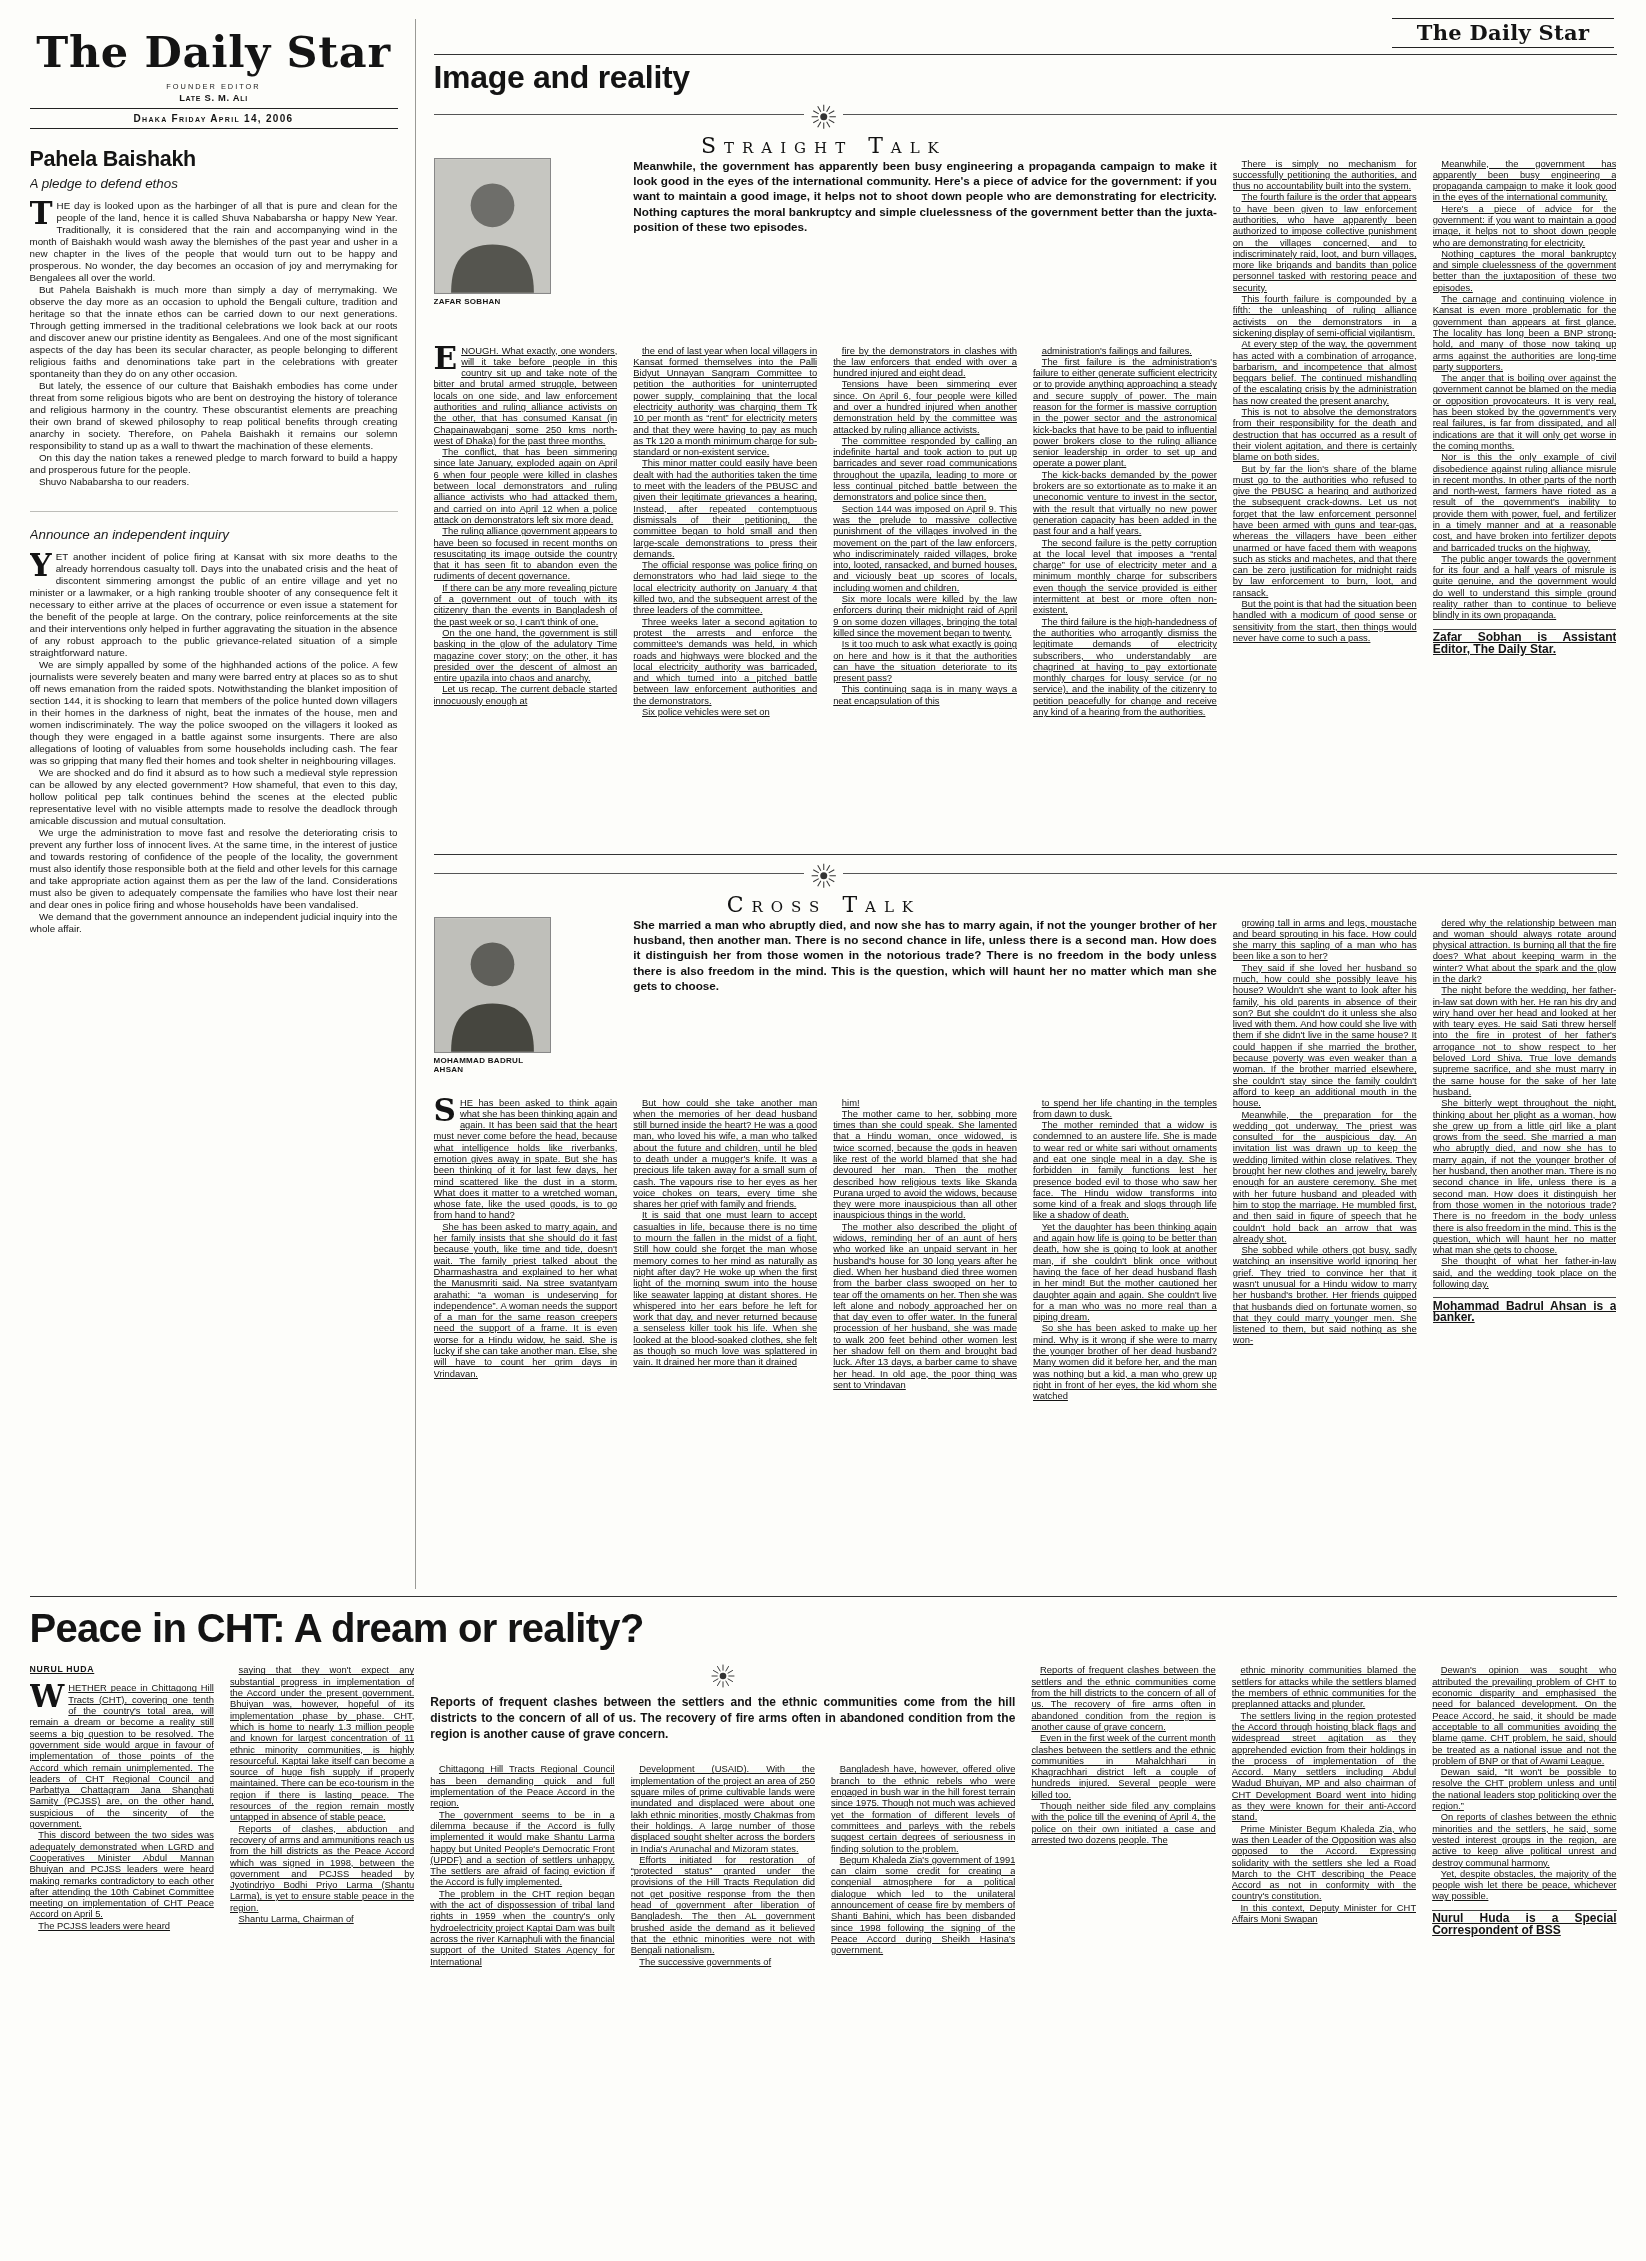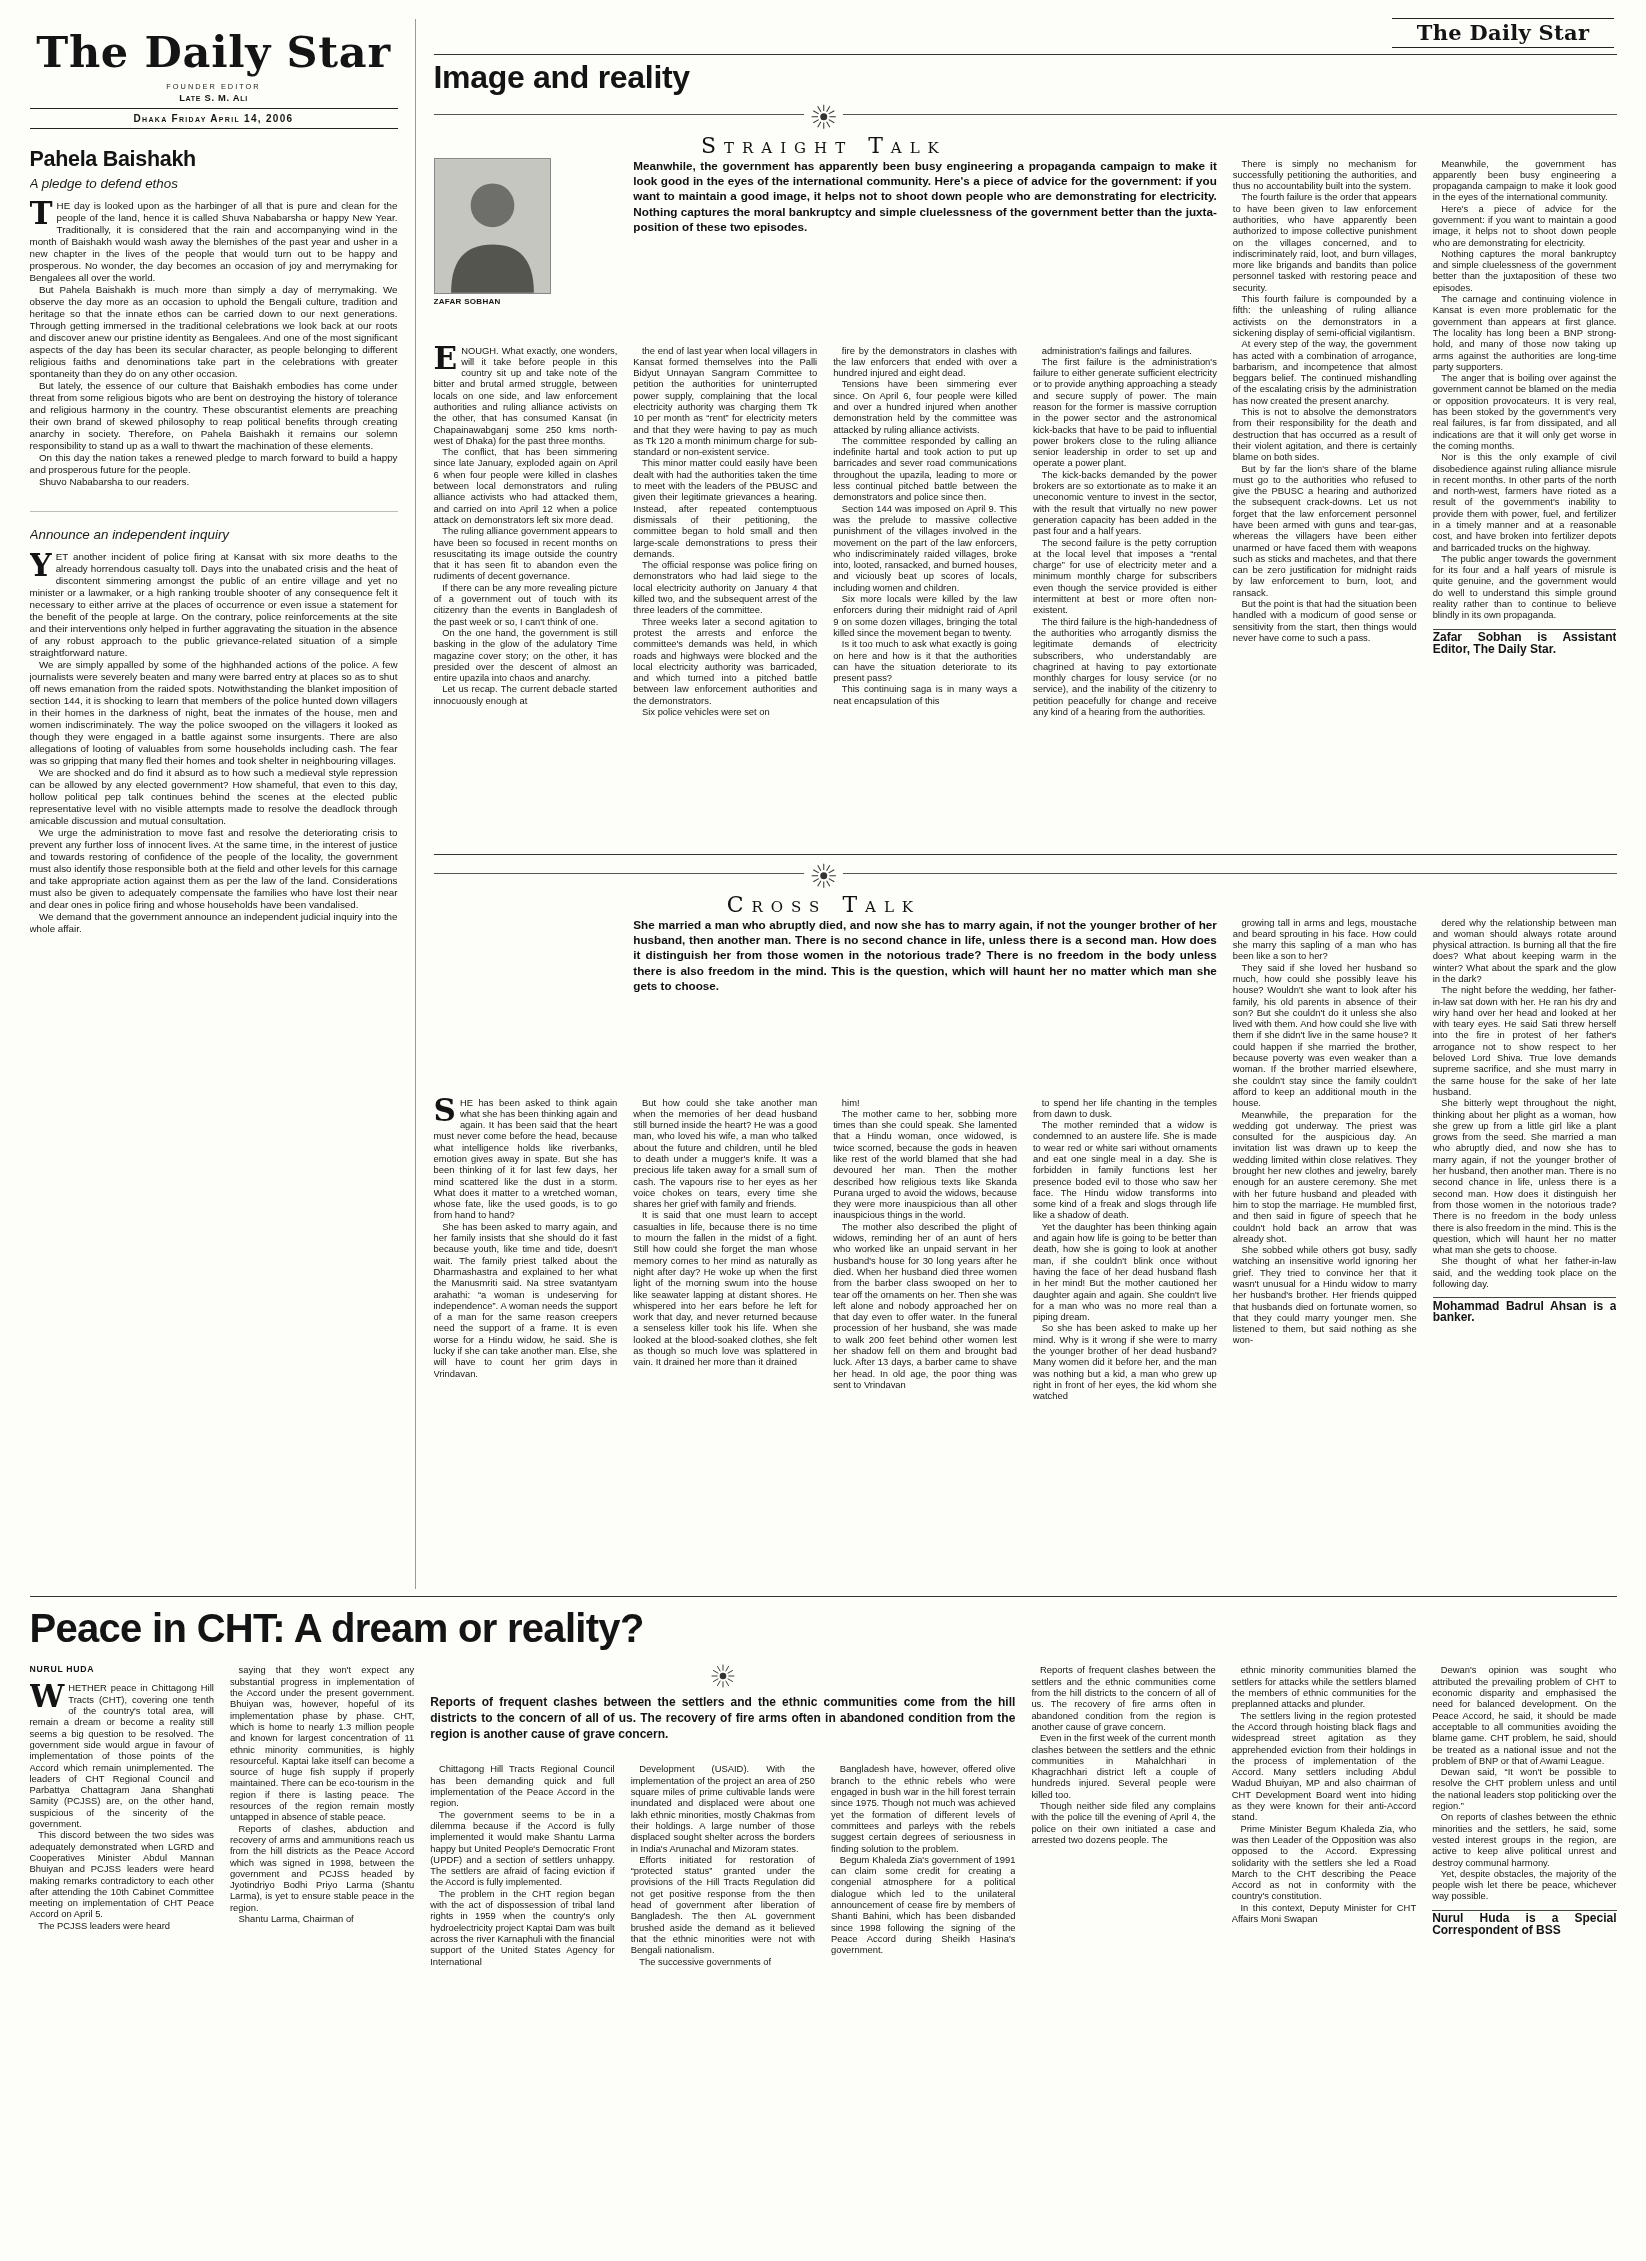--- a/index.html
+++ b/index.html
@@ -54,21 +54,21 @@
     display:block;font-family:"DejaVu Serif",serif;font-variant:small-caps;
     font-size:22px;letter-spacing:8px;margin-top:1.3px;font-weight:normal;color:#111;
   }
   .op-grid{display:grid;grid-template-columns:repeat(6,1fr);column-gap:16px;overflow:hidden;margin-top:43px;}
   .op-grid.st{grid-template-rows:187px auto;height:679px;}
   .op-grid.ct{grid-template-rows:180px auto;height:530px;}
   .ph{grid-area:1/1/2/2;}
   .sf{grid-area:1/2/2/5;}
   .c1{grid-area:2/1/3/2;} .c2{grid-area:2/2/3/3;} .c3{grid-area:2/3/3/4;} .c4{grid-area:2/4/3/5;}
   .c5{grid-area:1/5/3/6;} .c6{grid-area:1/6/3/7;}
-  .col{font-size:9.4px;line-height:11.3px;text-align:justify;overflow:hidden;}
+  .col{font-size:9.4px;line-height:11.3px;text-align:justify;overflow:hidden;text-decoration:underline;}
   .col p{margin:0;text-indent:8.7px;}
   .col p.leadp{text-indent:0;}
   .standfirst{font-weight:bold;font-size:11.7px;line-height:15.4px;text-align:justify;color:#101010;}
   .photo-box{width:115px;}
   .photo-frame{width:115px;height:134px;background:linear-gradient(160deg,#d8d8d4,#b9b9b4);border:0.7px solid #888;}
   .photo-caption{font-size:8px;font-weight:bold;letter-spacing:0.3px;margin-top:3.4px;}
   .credit{border-top:0.7px solid #444;margin-top:8px;padding-top:2.7px;font-size:12px;font-weight:bold;}
   .sep-rule{border-top:0.7px solid #333;margin:17.5px 0 4px;}
   
   .cht{border-top:0.7px solid #333;margin-top:6.7px;padding-top:5.4px;}
@@ -252,20 +252,30 @@
                     <line x1="27.8" y1="15.5" x2="36.5" y2="10.5"></line>
                   </g>
                 <circle cx="20" cy="20" r="5.5" fill="#333"></circle>
                 </svg>
             </span>
             <span class="kicker-text">Cross Talk</span>
           </div>
         </div>
 
         <div class="op-grid ct">
+          <figure class="ph photo-box" style="margin:0">
+            <div class="photo-frame">
+              <svg width="115" height="134" viewBox="0 0 100 116">
+                  <rect width="100" height="116" fill="#bfbfba"></rect>
+                  <circle cx="50" cy="40" r="19" fill="#5f5f5a"></circle>
+                  <path d="M14 116 Q14 74 50 74 Q86 74 86 116 Z" fill="#46463f"></path>
+                </svg>
+            </div>
+            <figcaption class="photo-caption">MOHAMMAD BADRUL AHSAN</figcaption>
+          </figure>
           <div class="sf standfirst">She married a man who abruptly died, and now she has to marry again, if not the younger brother of her husband, then another man. There is no second chance in life, unless there is a second man. How does it distinguish her from those women in the notorious trade? There is no freedom in the body unless there is also freedom in the mind. This is the question, which will haunt her no matter which man she gets to choose.</div>
 
           <div class="col c1">
             <p class="leadp"><span class="dropcap">S</span><span>HE has been asked to think again what she has been thinking again and again. It has been said that the heart must never come before the head, because what intelligence holds like riverbanks, emotion gives away in spate. But she has been thinking of it for last few days, her mind scattered like the dust in a storm. What does it matter to a wretched woman, whose fate, like the used goods, is to go from hand to hand?</span></p>
             <div>
                 <p>She has been asked to marry again, and her family insists that she should do it fast because youth, like time and tide, doesn't wait. The family priest talked about the Dharmashastra and explained to her what the Manusmriti said. Na stree svatantyam arahathi: “a woman is undeserving for independence”. A woman needs the support of a man for the same reason creepers need the support of a frame. It is even worse for a Hindu widow, he said. She is lucky if she can take another man. Else, she will have to count her grim days in Vrindavan.</p>
               </div>
           </div>
           <div class="col c2">
               <p>But how could she take another man when the memories of her dead husband still burned inside the heart? He was a good man, who loved his wife, a man who talked about the future and children, until he bled to death under a mugger's knife. It was a precious life taken away for a small sum of cash. The vapours rise to her eyes as her voice chokes on tears, every time she shares her grief with family and friends.</p>

